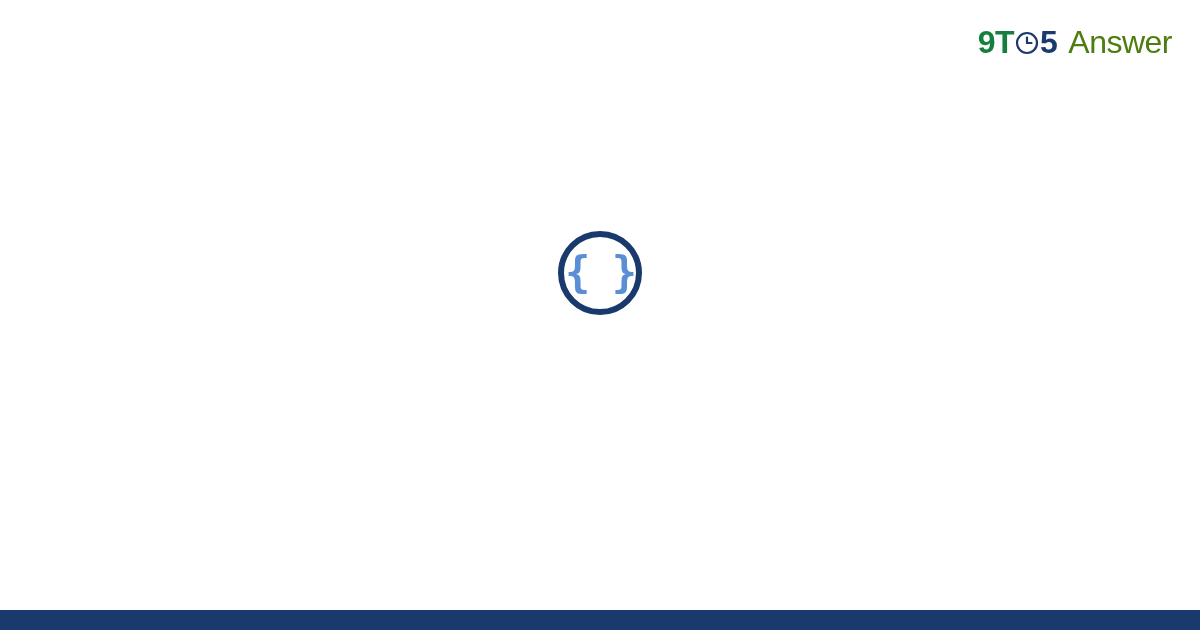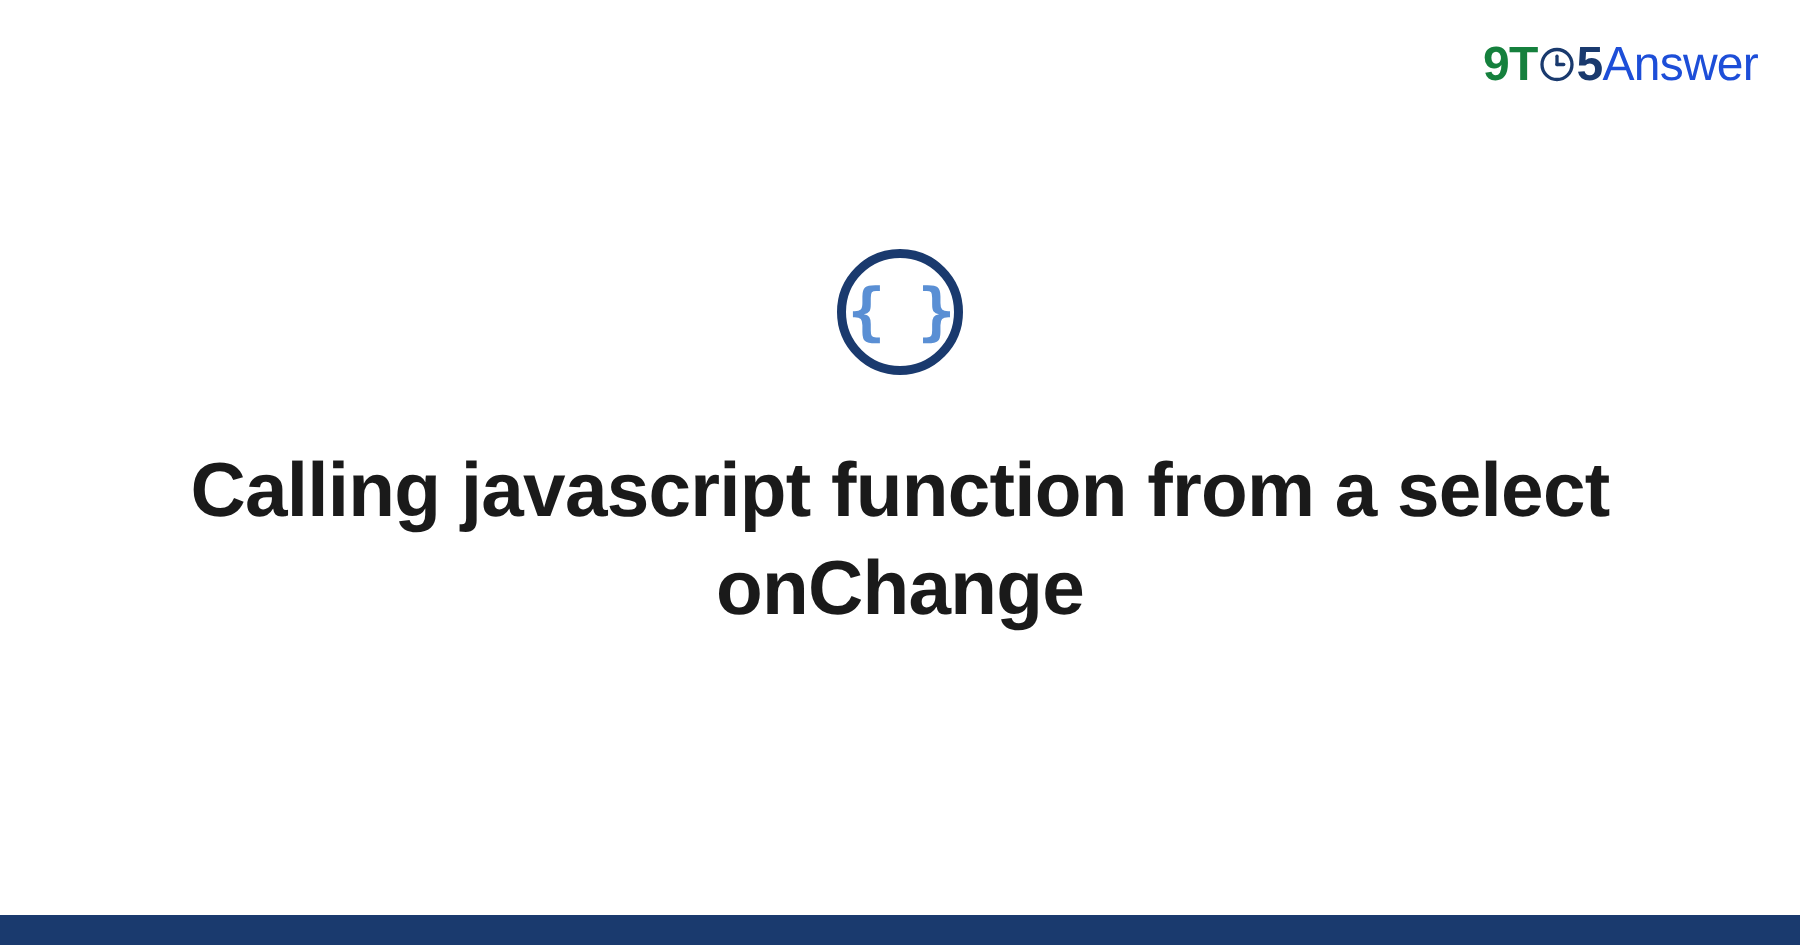--- a/index.html
+++ b/index.html
@@ -36,22 +36,23 @@
       height: 24px;
       vertical-align: -2px;
       margin: 0 1px;
     }
 
     .logo .five {
       color: #1a3a6e;
     }
 
     .logo .answer {
-      color: #1d4ed8;
+      color: #4d7c0f;
       font-weight: 500;
+      margin-left: 11px;
     }
 
     .content {
       width: 100%;
       height: 100%;
       display: flex;
       flex-direction: column;
       align-items: center;
       justify-content: center;
       padding: 0 60px;
@@ -105,16 +106,15 @@
         <circle cx="12" cy="12" r="10" fill="none" stroke="#1a3a6e" stroke-width="2.2"></circle>
         <line x1="12" y1="12" x2="12" y2="6.5" stroke="#1a3a6e" stroke-width="2.2" stroke-linecap="round"></line>
         <line x1="12" y1="12" x2="16.5" y2="12" stroke="#1a3a6e" stroke-width="2.2" stroke-linecap="round"></line>
       </svg></span><span class="five">5</span><span class="answer">Answer</span>
 </div>
 
 <div class="content">
   <div class="badge">
     <span class="badge-braces">{ }</span>
   </div>
-  <h1 class="title">Calling javascript function from a select onChange</h1>
 </div>
 
 <div class="bottom-bar"></div>
 
 </body></html>

